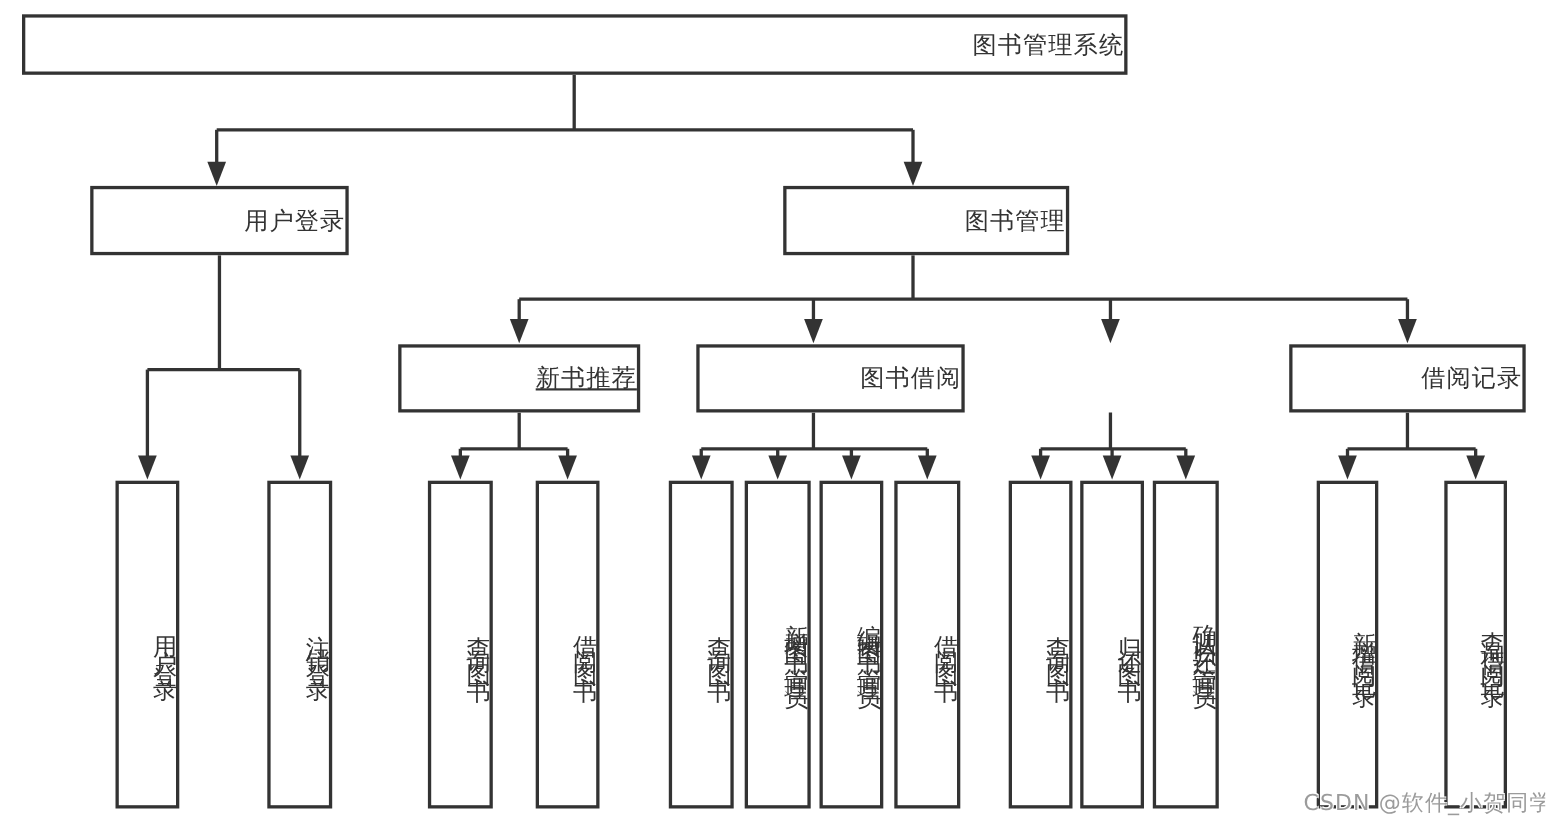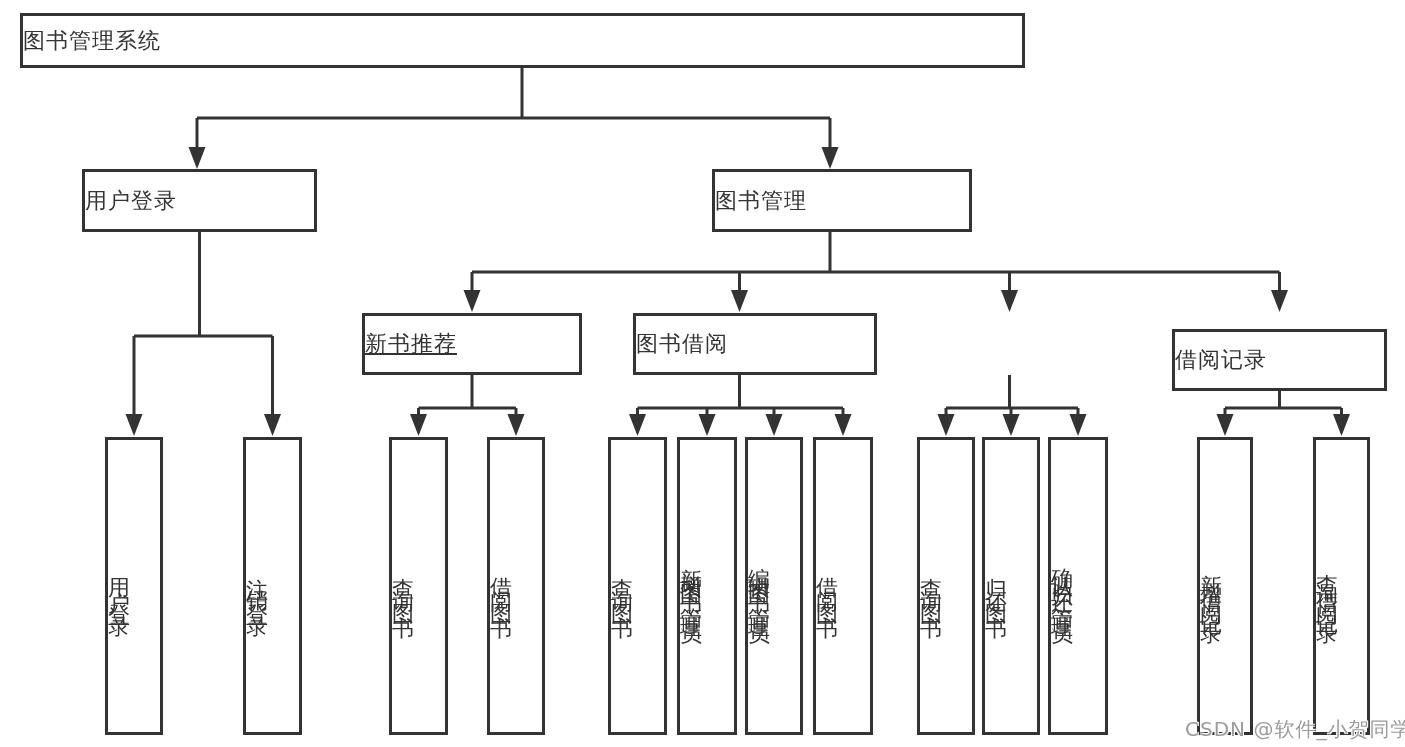--- a/index.html
+++ b/index.html
@@ -12,21 +12,21 @@
     overflow:hidden;
   }
   svg.wires{position:absolute;left:0;top:0;width:1405px;height:747px;}
   .node{
     position:absolute;
     box-sizing:border-box;
     border:3px solid #333333;
     background:#ffffff;
     display:flex;
     align-items:center;
-    justify-content:flex-start;
+    justify-content:flex-end;
     font-size:22px;
     color:#333333;
     white-space:nowrap;
   }
   .hnode{letter-spacing:1px;}
   .vnode{top:437px;height:298px;}
   .vnode span{
     writing-mode:vertical-rl;
     text-orientation:mixed;
     line-height:1;
@@ -35,21 +35,21 @@
   .ls4 span{letter-spacing:13px;}
   .ls6 span{letter-spacing:10px;}
   .ls9 span{letter-spacing:8px;}
   
   #n-root{left:20px;top:13px;width:1005px;height:55px;}
   #n-user-login{left:82px;top:169px;width:235px;height:63px;}
   #n-book-mgmt{left:712px;top:169px;width:260px;height:63px;}
   #n-new-rec{left:362px;top:313px;width:220px;height:62px;text-decoration:underline;}
   #n-borrow{left:633px;top:313px;width:244px;height:62px;}
   #n-current{left:902px;top:313px;width:215px;height:62px;}
-  #n-records{left:1172px;top:313px;width:215px;height:62px;margin-top:16px;}
+  #n-records{left:1172px;top:313px;width:215px;height:62px;}
   
   #l-login{left:105px;width:58px;}
   #l-logout{left:243px;width:59px;}
   #l-nb-search{left:389px;width:59px;}
   #l-nb-borrow{left:487px;width:58px;}
   #l-bb-search{left:608px;width:59px;}
   #l-bb-add{left:677px;width:60px;}
   #l-bb-edit{left:745px;width:58px;}
   #l-bb-borrow{left:813px;width:60px;}
   #l-cb-search{left:917px;width:58px;}

